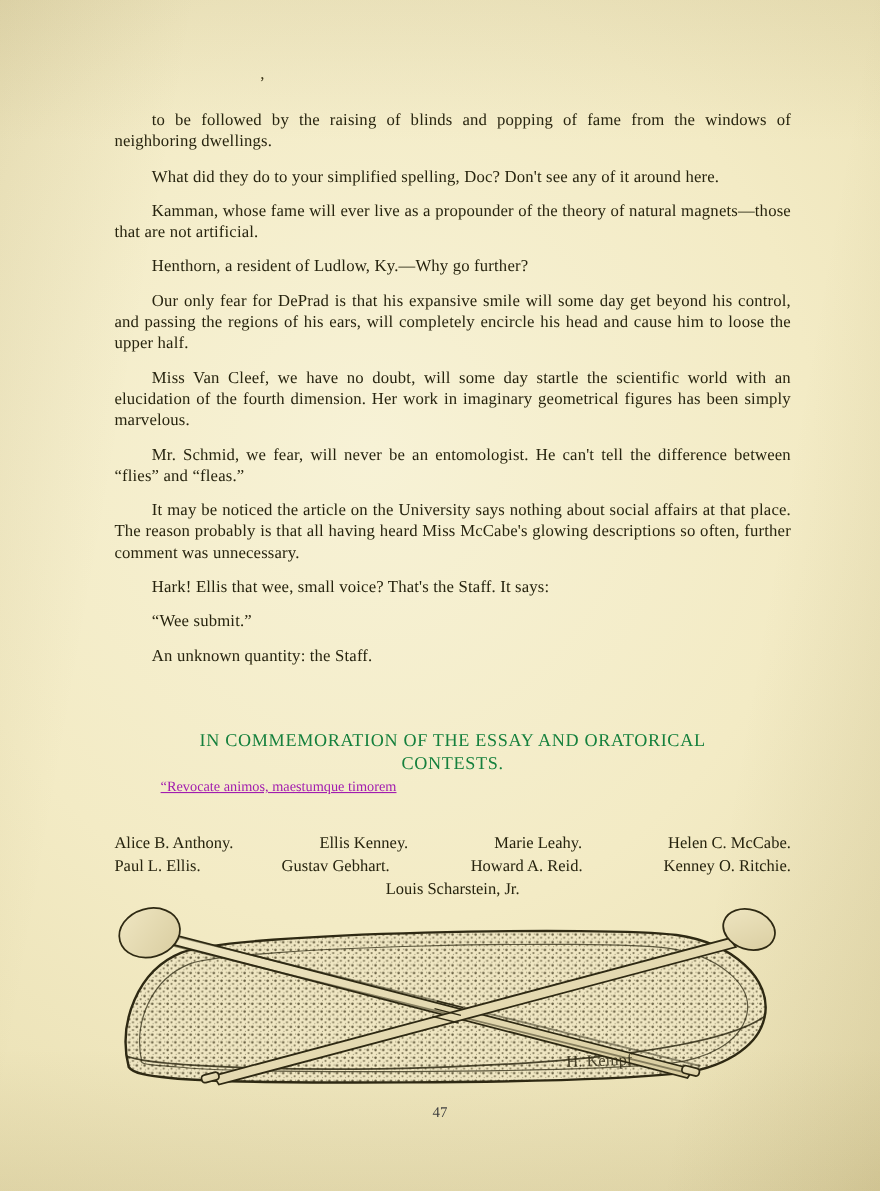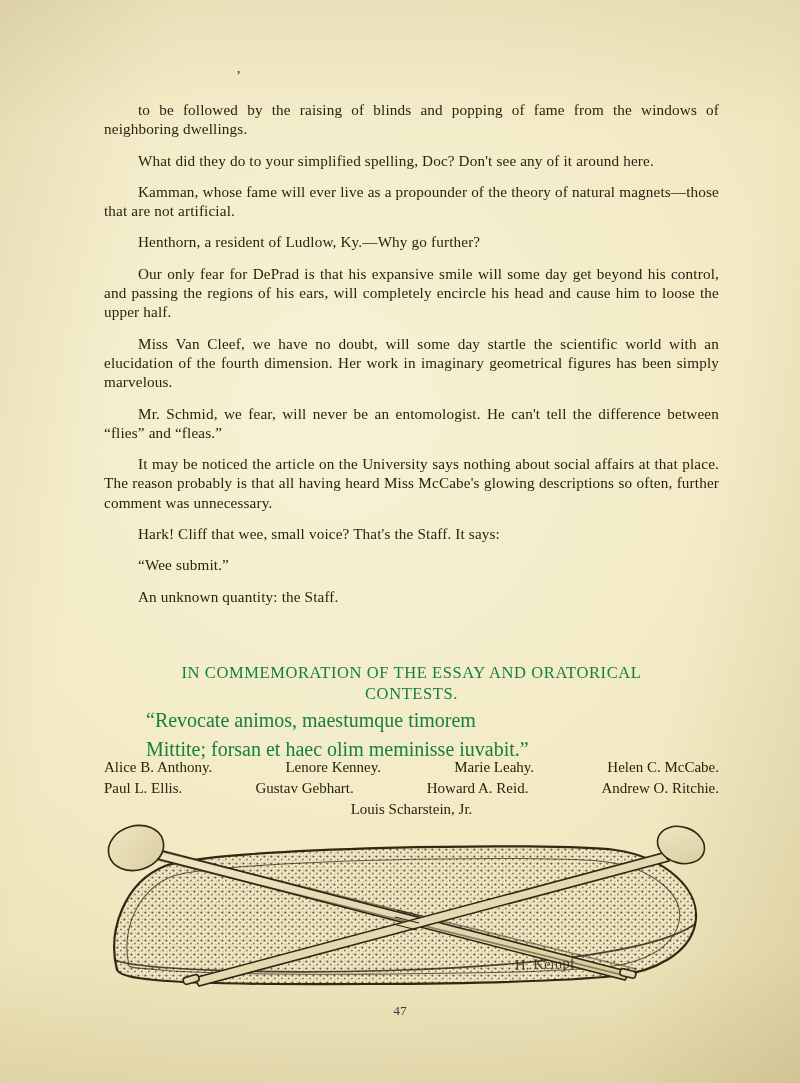--- a/index.html
+++ b/index.html
@@ -75,23 +75,24 @@
     font-size: 16.5px;
     letter-spacing: 0.6px;
     line-height: 1.3;
     color: #15803d;
   }
   .quote {
     position: absolute;
     left: 146px;
     top: 706px;
     width: 560px;
-    font-size: 20px;
+    font-size: 13px;
     line-height: 1.45;
-    color: #15803d;
+    color: #a21caf;
+    text-decoration: underline;
   }
   .names {
     position: absolute;
     left: 104px;
     top: 757px;
     width: 615px;
     font-size: 15px;
     line-height: 1.4;
     color: #27240f;
   }
@@ -132,47 +133,46 @@
 
   <div class="body-col">
     <p class="para">to be followed by the raising of blinds and popping of fame from the windows of neighboring dwellings.</p>
     <p class="para">What did they do to your simplified spelling, Doc?  Don't see any of it around here.</p>
     <p class="para">Kamman, whose fame will ever live as a propounder of the theory of natural magnets—those that are not artificial.</p>
     <p class="para">Henthorn, a resident of Ludlow, Ky.—Why go further?</p>
     <p class="para">Our only fear for DePrad is that his expansive smile will some day get beyond his control, and passing the regions of his ears, will completely encircle his head and cause him to loose the upper half.</p>
     <p class="para">Miss Van Cleef, we have no doubt, will some day startle the scientific world with an elucidation of the fourth dimension.  Her work in imaginary geometrical figures has been simply marvelous.</p>
     <p class="para">Mr. Schmid, we fear, will never be an entomologist.  He can't tell the difference between “flies” and “fleas.”</p>
     <p class="para">It may be noticed the article on the University says nothing about social affairs at that place.  The reason probably is that all having heard Miss McCabe's glowing descriptions so often, further comment was unnecessary.</p>
-    <p class="para">Hark!  Cliff that wee, small voice?  That's the Staff.  It says:</p>
+    <p class="para">Hark!  Ellis that wee, small voice?  That's the Staff.  It says:</p>
     <p class="para tiny-note">“Wee submit.”</p>
     <p class="para">An unknown quantity: the Staff.</p>
   </div>
 
   <div class="section-title">
     <div>IN COMMEMORATION OF THE ESSAY AND ORATORICAL</div>
     <div>CONTESTS.</div>
   </div>
 
   <div class="quote">
     <div>“Revocate animos, maestumque timorem</div>
-    <div>Mittite; forsan et haec olim meminisse iuvabit.”</div>
   </div>
 
   <div class="names">
     <div class="names-row">
       <span class="cell">Alice B. Anthony.</span>
-      <span class="cell">Lenore Kenney.</span>
+      <span class="cell">Ellis Kenney.</span>
       <span class="cell">Marie Leahy.</span>
       <span class="cell">Helen C.  McCabe.</span>
     </div>
     <div class="names-row">
       <span class="cell">Paul L. Ellis.</span>
       <span class="cell">Gustav Gebhart.</span>
       <span class="cell">Howard A. Reid.</span>
-      <span class="cell">Andrew O. Ritchie.</span>
+      <span class="cell">Kenney O. Ritchie.</span>
     </div>
     <div class="names-center">Louis Scharstein, Jr.</div>
   </div>
 
   <div class="illus">
     <svg width="625" height="175" viewBox="0 0 625 175" xmlns="http://www.w3.org/2000/svg">
       <defs>
         <pattern id="stipple" width="7" height="7" patternUnits="userSpaceOnUse">
           <rect width="7" height="7" fill="#efe6c2"></rect>
           <circle cx="1.4" cy="1.6" r="1.15" fill="#3a3318" opacity="0.75"></circle>

